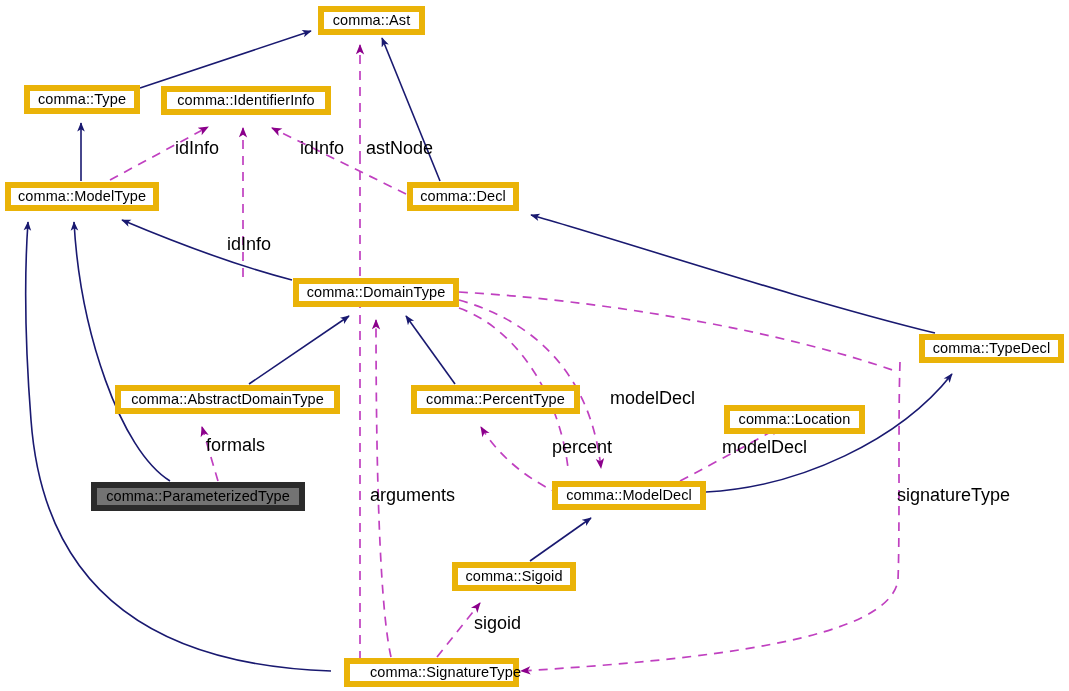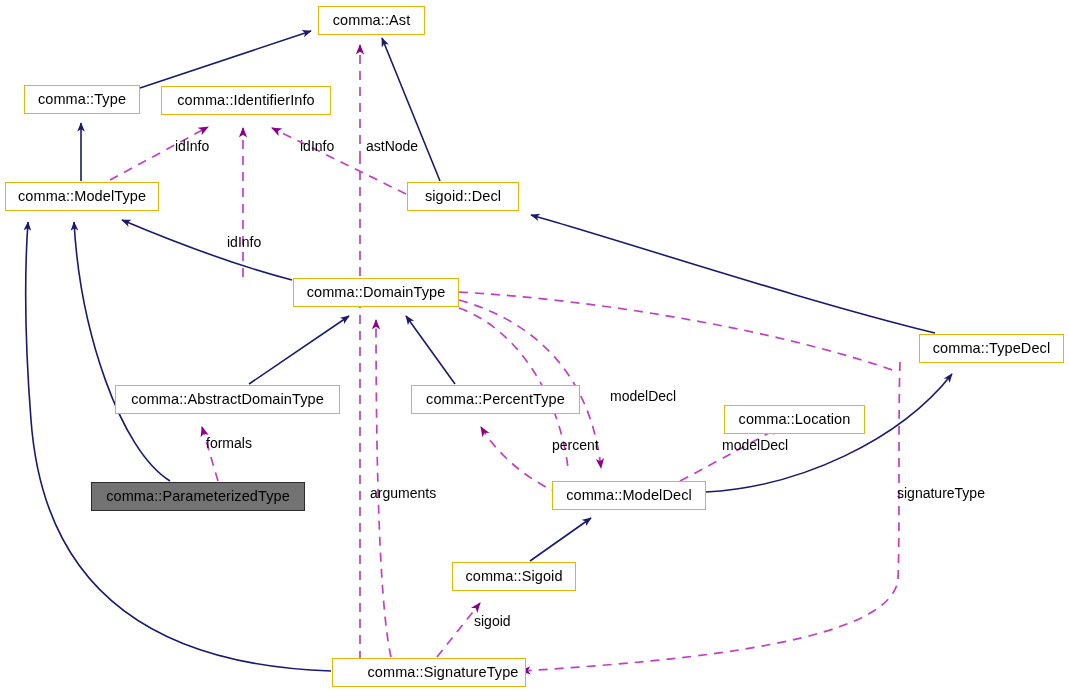--- a/index.html
+++ b/index.html
@@ -18,40 +18,40 @@
   #edge-layer {
     position: absolute;
     left: 0;
     top: 0;
     width: 1069px;
     height: 691px;
   }
   .node {
     position: absolute;
     box-sizing: border-box;
-    border: 1px solid #eab308;
+    border: 6px solid #eab308;
     background: #ffffff;
     color: #000000;
     font-size: 14.5px;
     line-height: 1;
     display: flex;
     align-items: center;
     justify-content: center;
     white-space: nowrap;
     letter-spacing: 0.1px;
     z-index: 5;
   }
   .node.highlight {
     background: #737373;
     border-color: #2b2b2b;
   }
   .edge-label {
     position: absolute;
     font-family: "Liberation Sans", sans-serif;
-    font-size: 14px;
+    font-size: 18px;
     color: #000000;
     line-height: 1;
     white-space: nowrap;
     background: transparent;
     z-index: 6;
   }
 </style>
 </head>
 <body>
 
@@ -172,21 +172,21 @@
 
   <div class="node" style="left:161px; top:86px; width:170px; height:29px;">
     <span>comma::IdentifierInfo</span>
   </div>
 
   <div class="node" style="left:5px; top:182px; width:154px; height:29px;">
     <span>comma::ModelType</span>
   </div>
 
   <div class="node" style="left:407px; top:182px; width:112px; height:29px;">
-    <span>sigoid::Decl</span>
+    <span>comma::Decl</span>
   </div>
 
   <div class="node" style="left:293px; top:278px; width:166px; height:29px;">
     <span>comma::DomainType</span>
   </div>
 
   <div class="node" style="left:115px; top:385px; width:225px; height:29px;">
     <span>comma::AbstractDomainType</span>
   </div>
 
@@ -207,21 +207,21 @@
   </div>
 
   <div class="node" style="left:552px; top:481px; width:154px; height:29px;">
     <span>comma::ModelDecl</span>
   </div>
 
   <div class="node" style="left:452px; top:562px; width:124px; height:29px;">
     <span>comma::Sigoid</span>
   </div>
 
-  <div class="node" style="left:332px; top:658px; width:194px; height:29px;padding-left:28px;">
+  <div class="node" style="left:344px; top:658px; width:175px; height:29px;padding-left:28px;">
     <span>comma::SignatureType</span>
   </div>
 
   <div class="edge-label" style="left:175px; top:139px;">idInfo</div>
 
   <div class="edge-label" style="left:300px; top:139px;">idInfo</div>
 
   <div class="edge-label" style="left:366px; top:139px;">astNode</div>
 
   <div class="edge-label" style="left:227px; top:235px;">idInfo</div>

